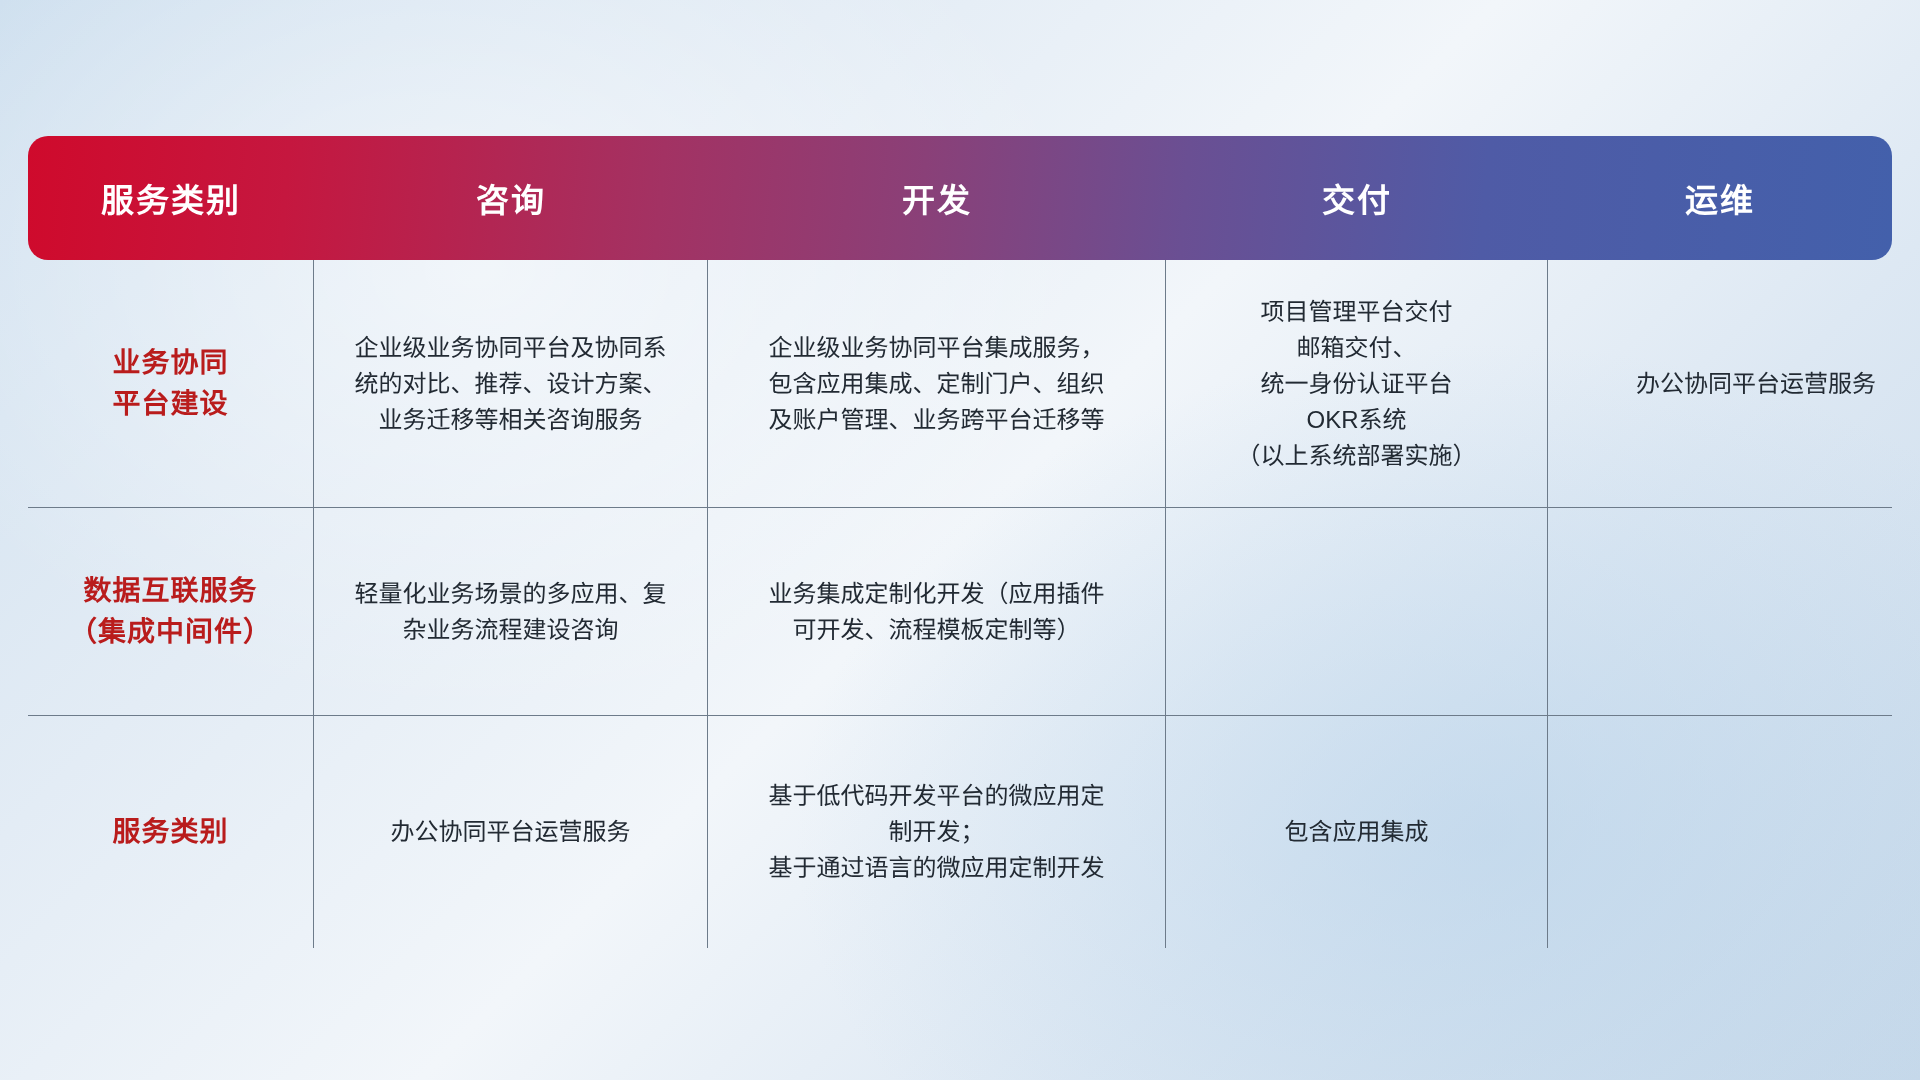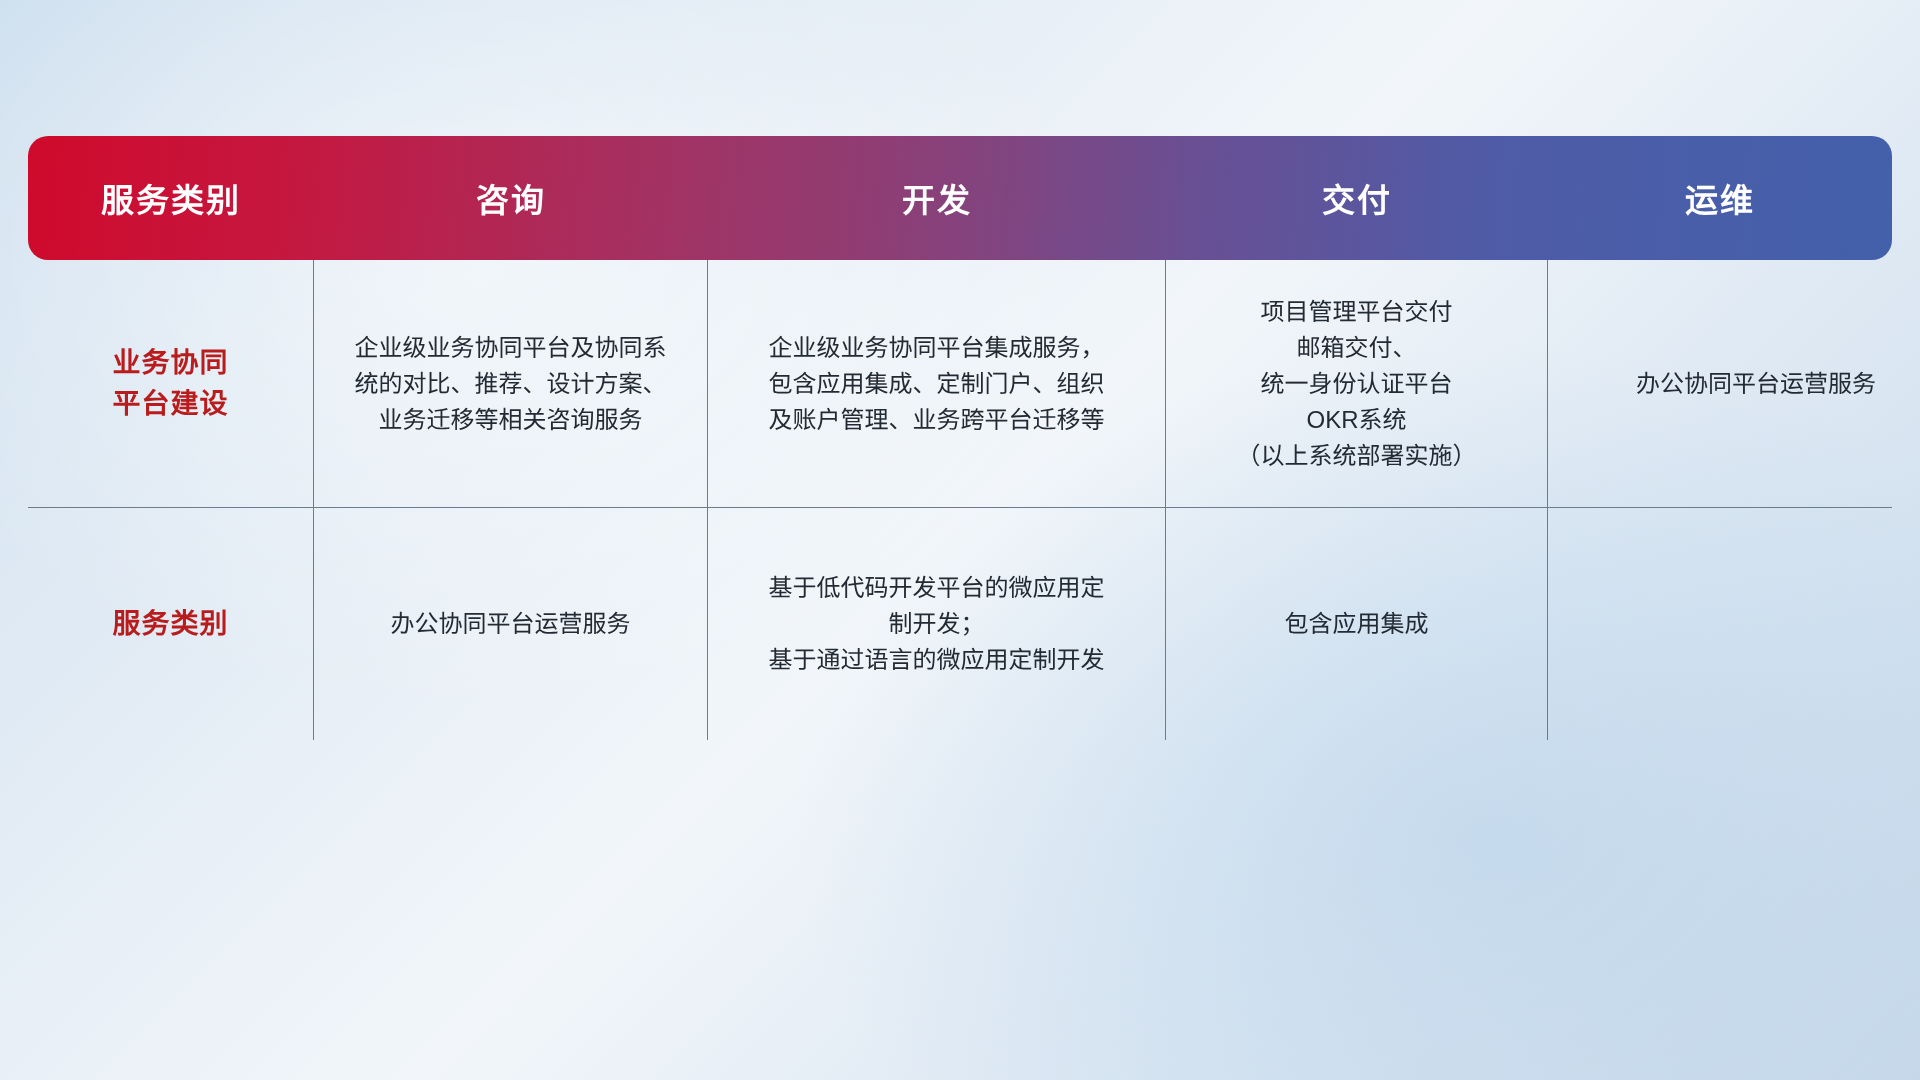--- a/index.html
+++ b/index.html
@@ -184,20 +184,40 @@
           <span class="cell-text">项目管理平台交付
 邮箱交付、
 统一身份认证平台
 OKR系统
 （以上系统部署实施）</span>
         </td>
         <td>
           <span class="cell-text">办公协同平台运营服务</span>
         </td>
       </tr>
+      <tr class="row-2">
+        <td class="cat">
+          <span class="cell-text">数据互联服务
+（集成中间件）</span>
+        </td>
+        <td>
+          <span class="cell-text">轻量化业务场景的多应用、复
+杂业务流程建设咨询</span>
+        </td>
+        <td>
+          <span class="cell-text">业务集成定制化开发（应用插件
+可开发、流程模板定制等）</span>
+        </td>
+        <td>
+          <span class="cell-text"></span>
+        </td>
+        <td>
+          <span class="cell-text"></span>
+        </td>
+      </tr>
       <tr class="row-3">
         <td class="cat">
           <span class="cell-text">服务类别</span>
         </td>
         <td>
           <span class="cell-text">办公协同平台运营服务</span>
         </td>
         <td>
           <span class="cell-text">基于低代码开发平台的微应用定
 制开发；

